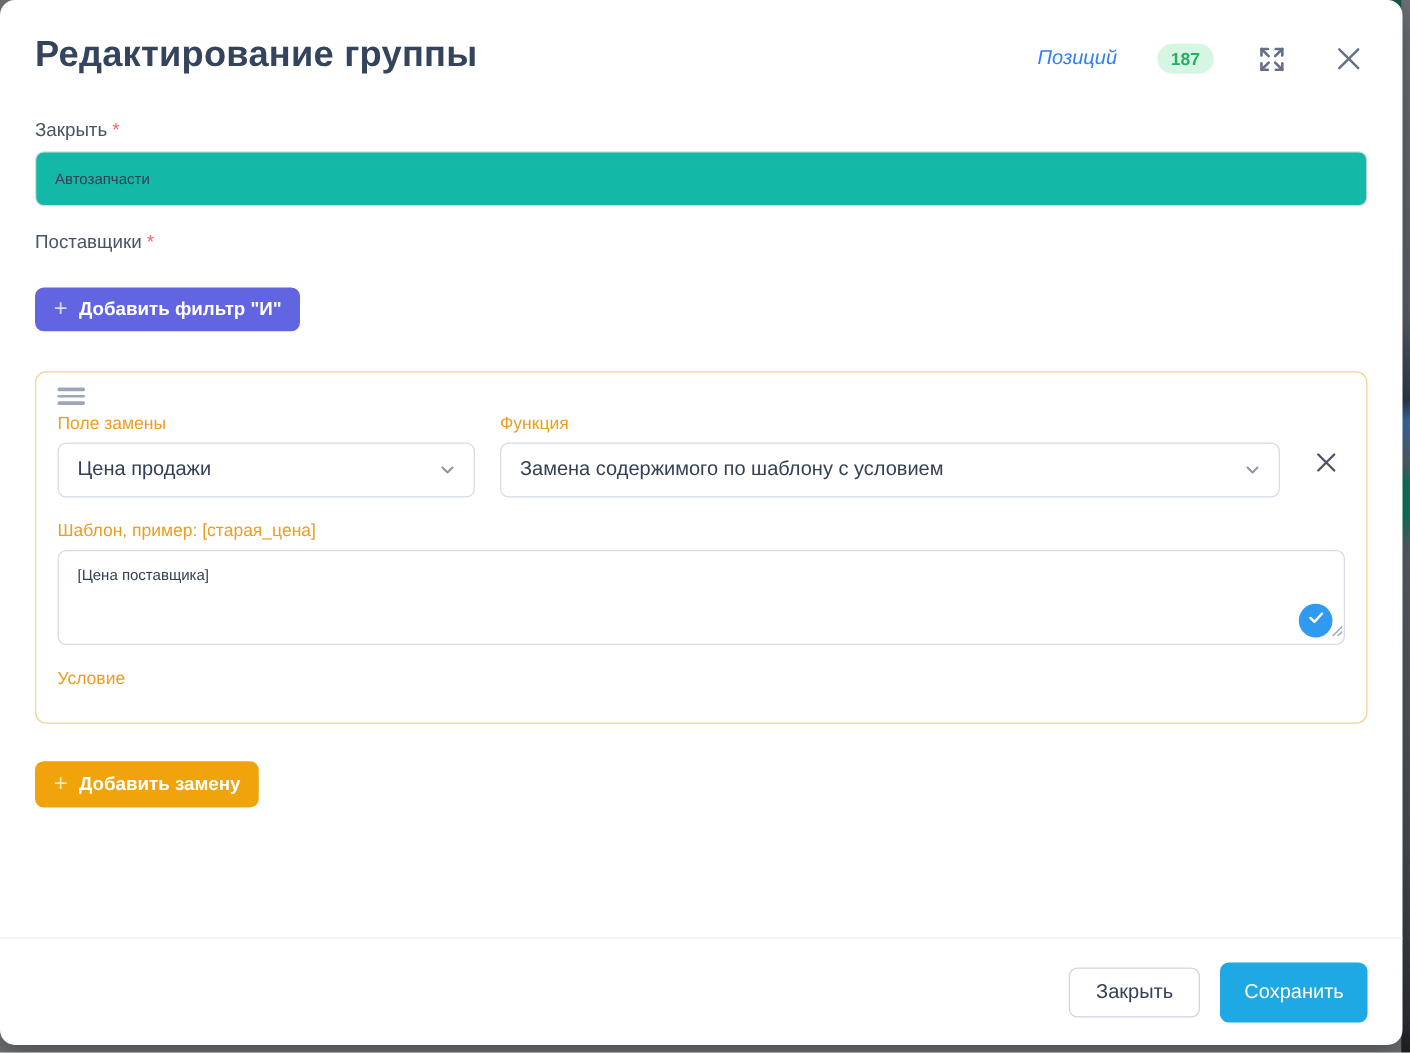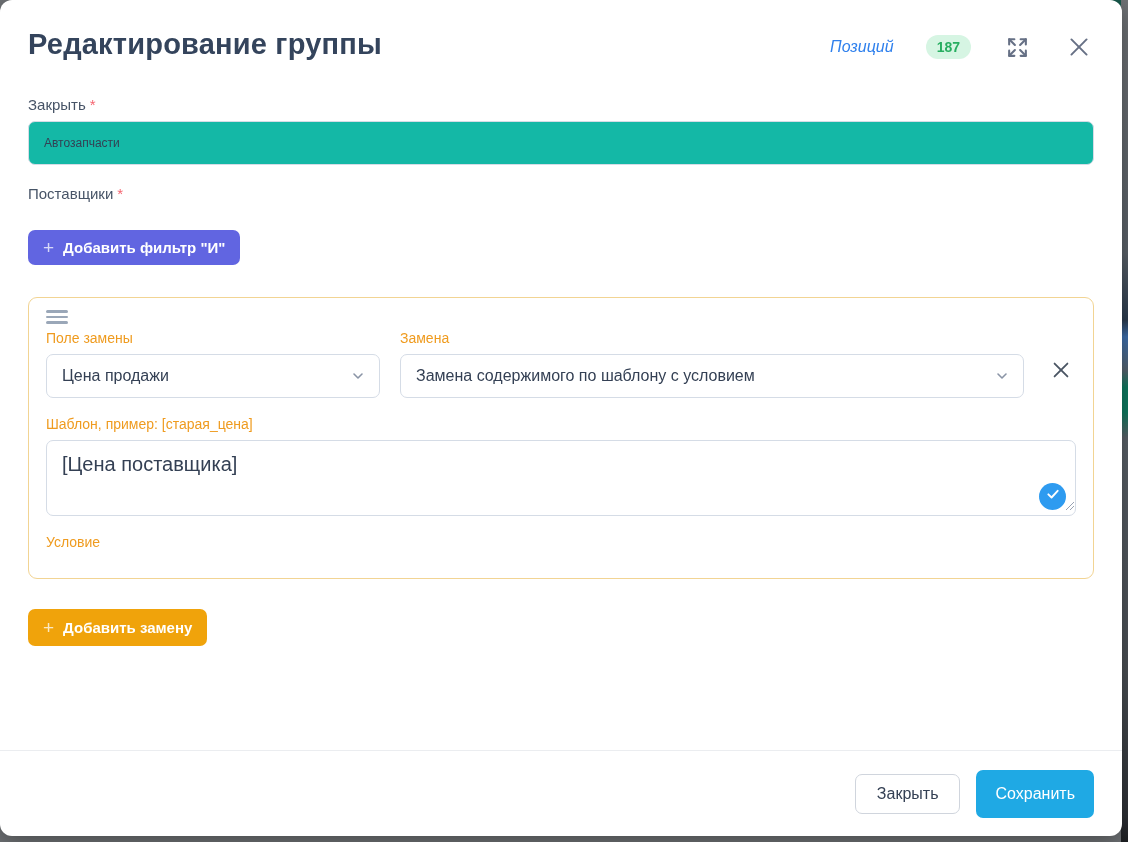--- a/index.html
+++ b/index.html
@@ -94,21 +94,21 @@
     white-space:nowrap; overflow:hidden;
   }
   .select .chev { position:absolute; right:13px; top:50%; transform:translateY(-50%); color:#8a94a6; display:flex; }
   .row-x {
     background:none; border:none; cursor:pointer; color:#4a5563;
     align-self:center; margin:16px 0 0 2px; padding:4px; display:flex;
   }
   .textarea-wrap { position:relative; margin-bottom:18px; }
   textarea.tpl {
     width:100%; height:76px; border:1px solid #d5dce6; border-radius:7px;
-    padding:12px 15px; font-size:20px; color:#344054; resize:none; outline:none;
+    padding:12px 15px; font-size:12px; color:#344054; resize:none; outline:none;
     font-family:inherit; display:block;
   }
   .check-bubble {
     position:absolute; right:10px; bottom:6px; width:27px; height:27px;
     border-radius:50%; background:#2e9bf0; display:flex; align-items:center;
     justify-content:center; cursor:pointer;
   }
   .resize-grip { position:absolute; right:2px; bottom:2px; color:#98a2b3; }
 
   
@@ -201,21 +201,21 @@
           <div class="select">
             <span>Цена продажи</span>
             <span class="chev">
               <svg width="16" height="16" viewBox="0 0 24 24" fill="none" stroke="currentColor" stroke-width="2.4" stroke-linecap="round" stroke-linejoin="round">
                   <polyline points="6 9 12 15 18 9"></polyline>
                 </svg>
             </span>
           </div>
         </div>
         <div class="col-func">
-          <div class="panel-label">Замена</div>
+          <div class="panel-label">Функция</div>
           <div class="select">
             <span>Замена содержимого по шаблону с условием</span>
             <span class="chev">
               <svg width="16" height="16" viewBox="0 0 24 24" fill="none" stroke="currentColor" stroke-width="2.4" stroke-linecap="round" stroke-linejoin="round">
                   <polyline points="6 9 12 15 18 9"></polyline>
                 </svg>
             </span>
           </div>
         </div>
         <button class="row-x">

